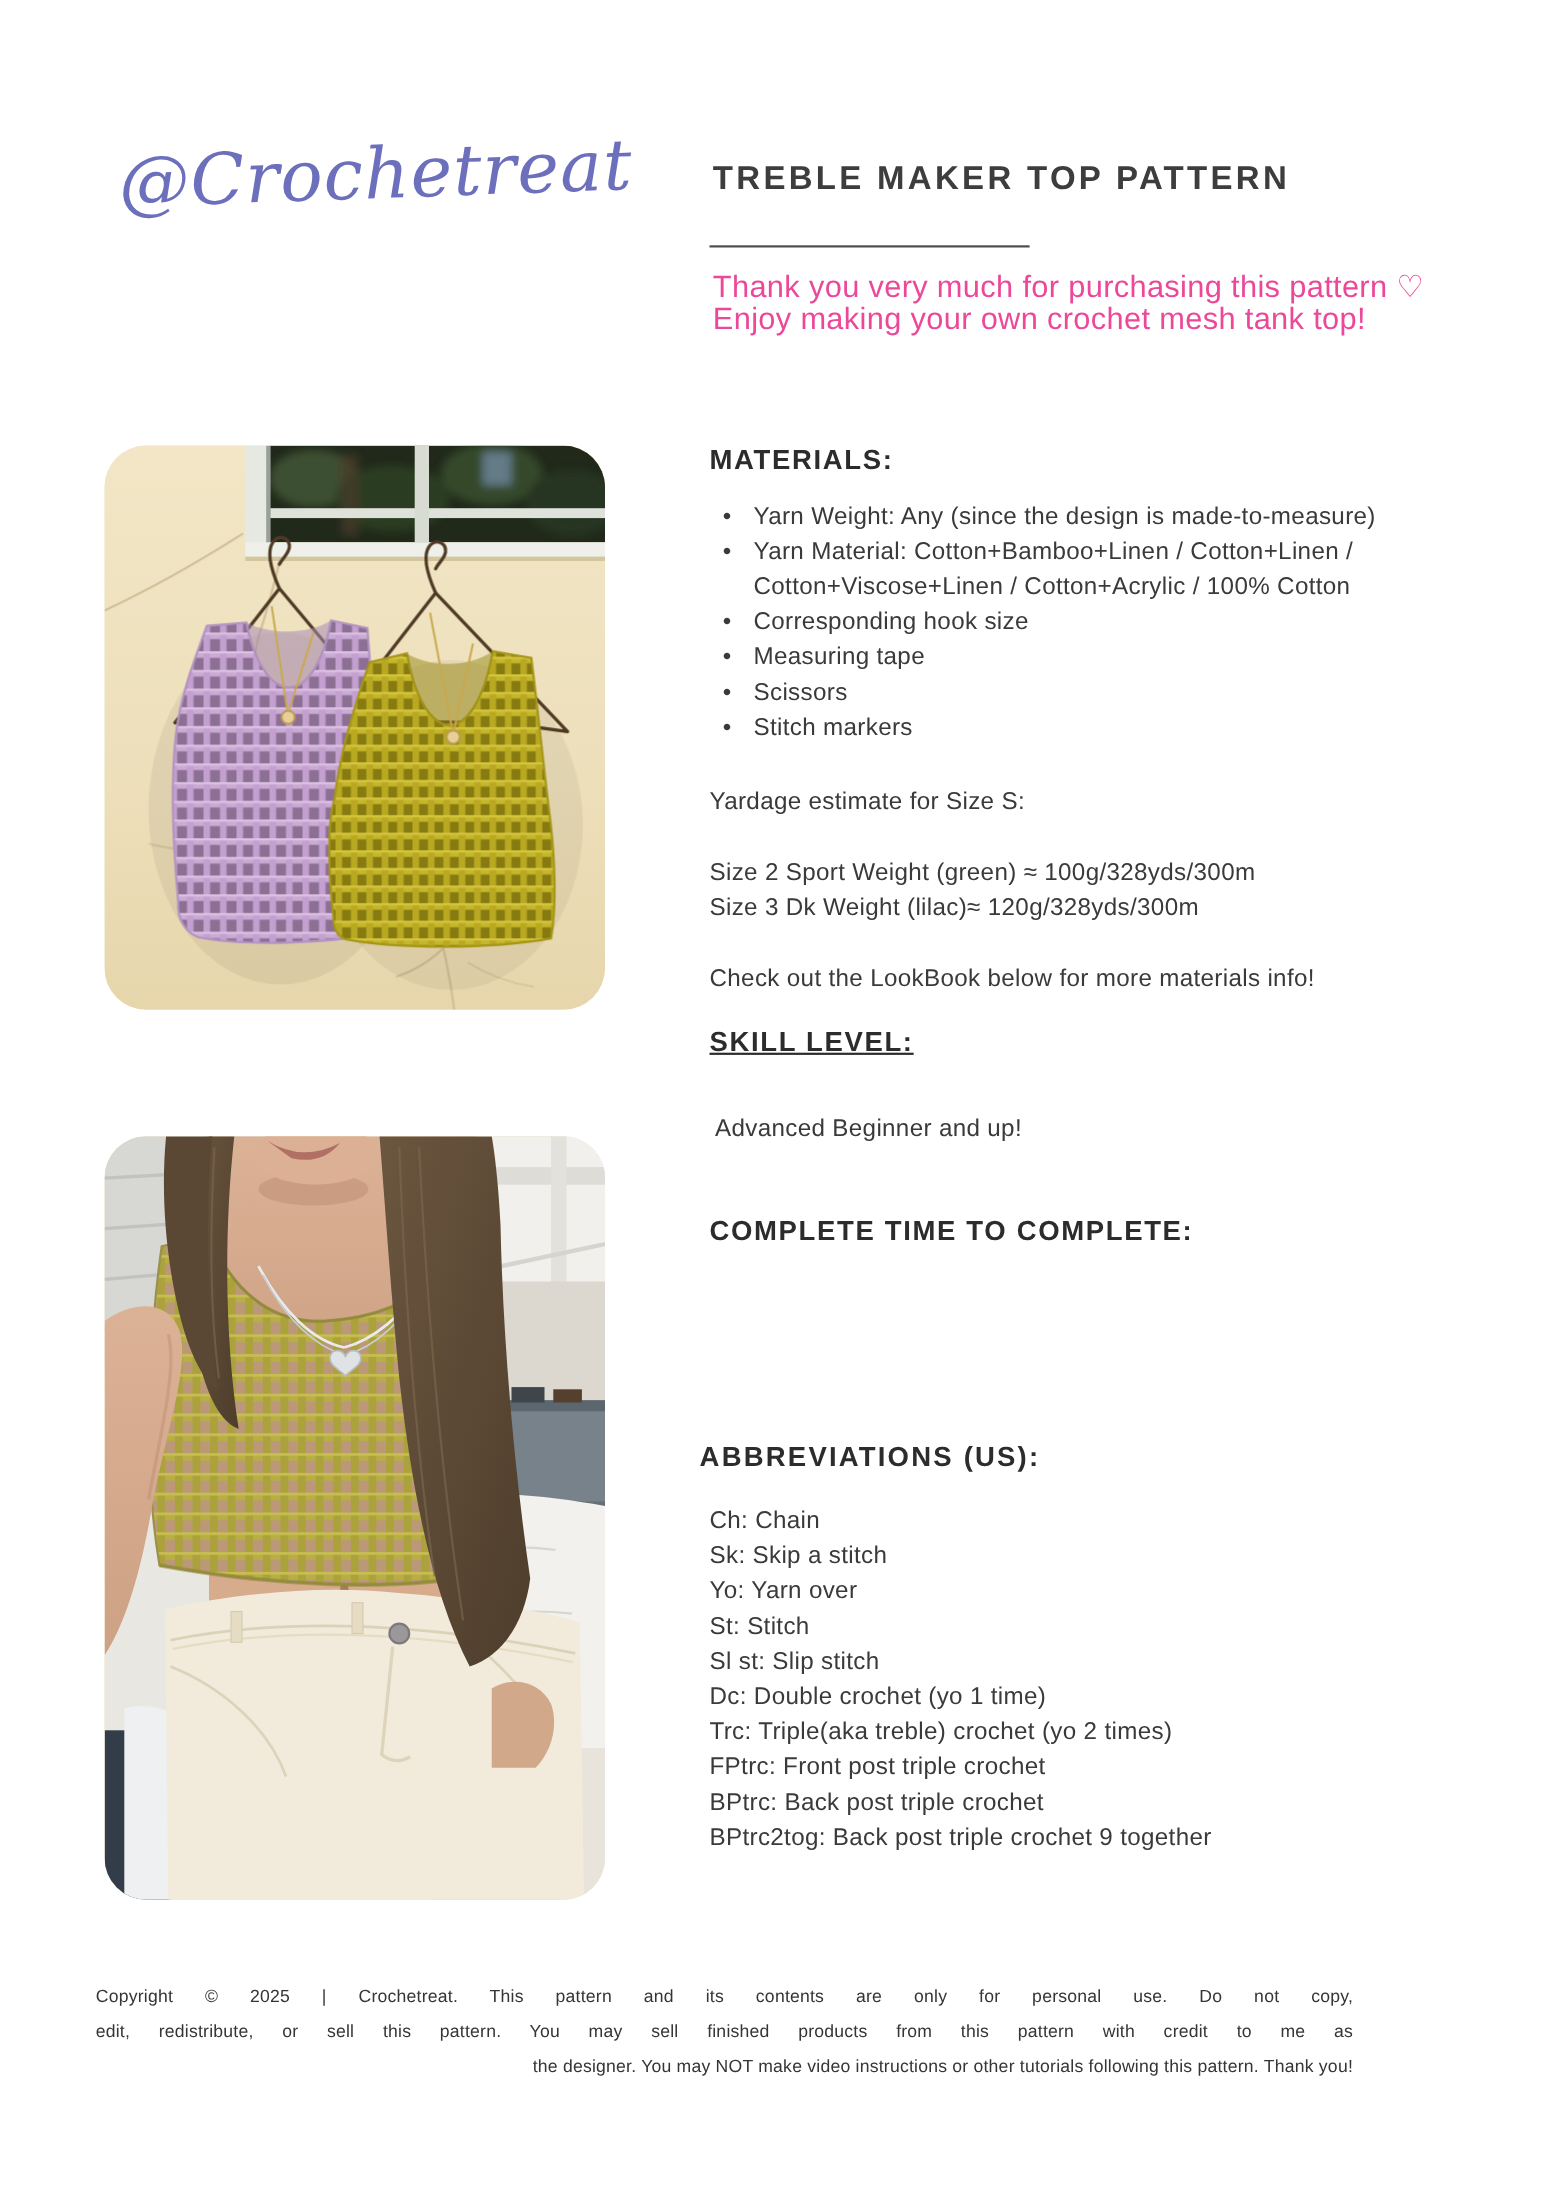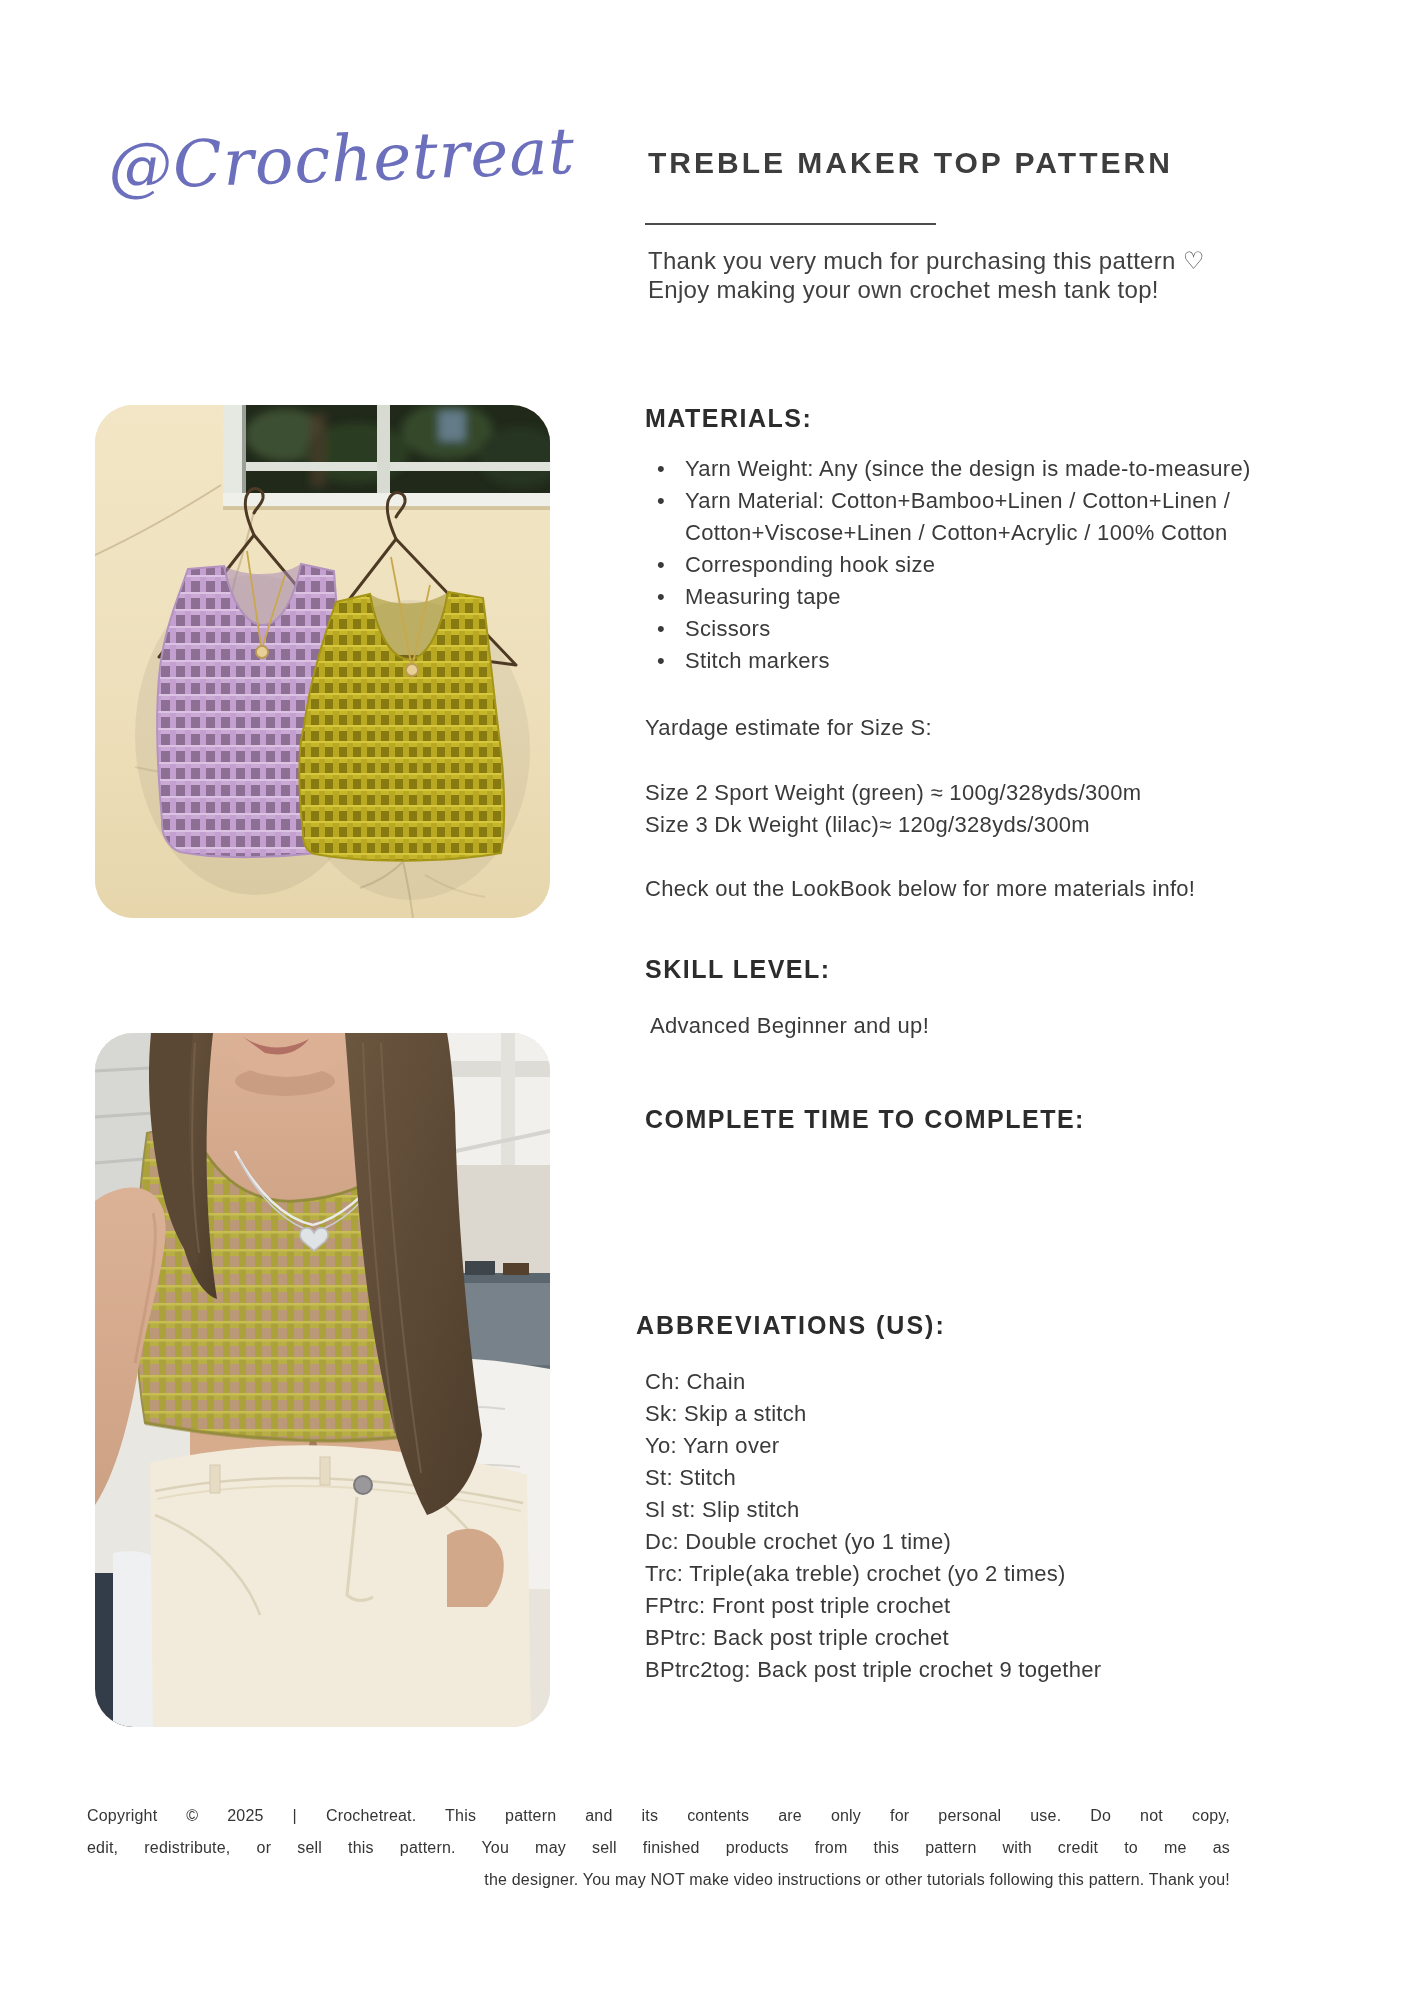--- a/index.html
+++ b/index.html
@@ -5,21 +5,21 @@
   html,body{margin:0;padding:0;background:#ffffff;}
   .page{position:relative;width:1414px;height:2000px;background:#ffffff;overflow:hidden;
         font-family:"Liberation Sans","DejaVu Sans",sans-serif;color:#3a3a3a;}
   .abs{position:absolute;}
 
   .logo{left:108px;top:122px;font-family:"DejaVu Serif","Liberation Serif",serif;
         font-style:italic;font-size:64px;color:#6c6fbc;letter-spacing:1px;transform:rotate(-2deg);}
 
   .title{left:648px;top:146px;font-size:30px;font-weight:bold;letter-spacing:3px;color:#3d3d3d;}
   .title-rule{left:645px;top:223px;width:291px;height:2px;background:#4d4d4d;}
-  .intro{left:648px;top:246px;font-size:24px;line-height:29px;color:#404040;letter-spacing:.3px;}
+  .intro{left:648px;top:246px;font-size:28px;line-height:29px;color:#ec4899;letter-spacing:.3px;}
 
   .h2{position:absolute;font-size:25px;font-weight:bold;letter-spacing:1.5px;color:#2c2c2c;}
   .body{position:absolute;font-size:22px;line-height:32px;color:#3a3a3a;letter-spacing:.3px;}
 
   .mat-list{left:645px;top:453px;width:740px;list-style:none;margin:0;padding:0;}
   .mat-list li{position:relative;padding-left:40px;font-size:22px;line-height:32px;letter-spacing:.3px;}
   .mat-list li .dot{position:absolute;left:12px;top:0;font-size:22px;}
 
   .photo{position:absolute;left:95px;width:455px;border-radius:38px;overflow:hidden;background:#eee3c2;}
   .photo svg{display:block;}
@@ -268,21 +268,21 @@
       </li>
   </ul>
 
   <div class="body" style="left:645px;top:712px;">Yardage estimate for Size S:</div>
   <div class="body" style="left:645px;top:777px;">
     <div>Size 2 Sport Weight (green) ≈ 100g/328yds/300m</div>
     <div>Size 3 Dk Weight (lilac)≈ 120g/328yds/300m</div>
   </div>
   <div class="body" style="left:645px;top:873px;">Check out the LookBook below for more materials info!</div>
 
-  <div class="h2" style="left:645px;top:955px;">SKILL LEVEL:</div>
+  <div class="h2" style="left:645px;top:933px;text-decoration:underline;">SKILL LEVEL:</div>
   <div class="body" style="left:650px;top:1010px;">Advanced Beginner and up!</div>
 
   <div class="h2" style="left:645px;top:1105px;">COMPLETE TIME TO COMPLETE:</div>
 
   <div class="h2" style="left:636px;top:1311px;letter-spacing:2px;">ABBREVIATIONS (US):</div>
   <div class="body" style="left:645px;top:1366px;">
     <div>Ch: Chain</div>
     <div>Sk: Skip a stitch</div>
     <div>Yo: Yarn over</div>
     <div>St: Stitch</div>

